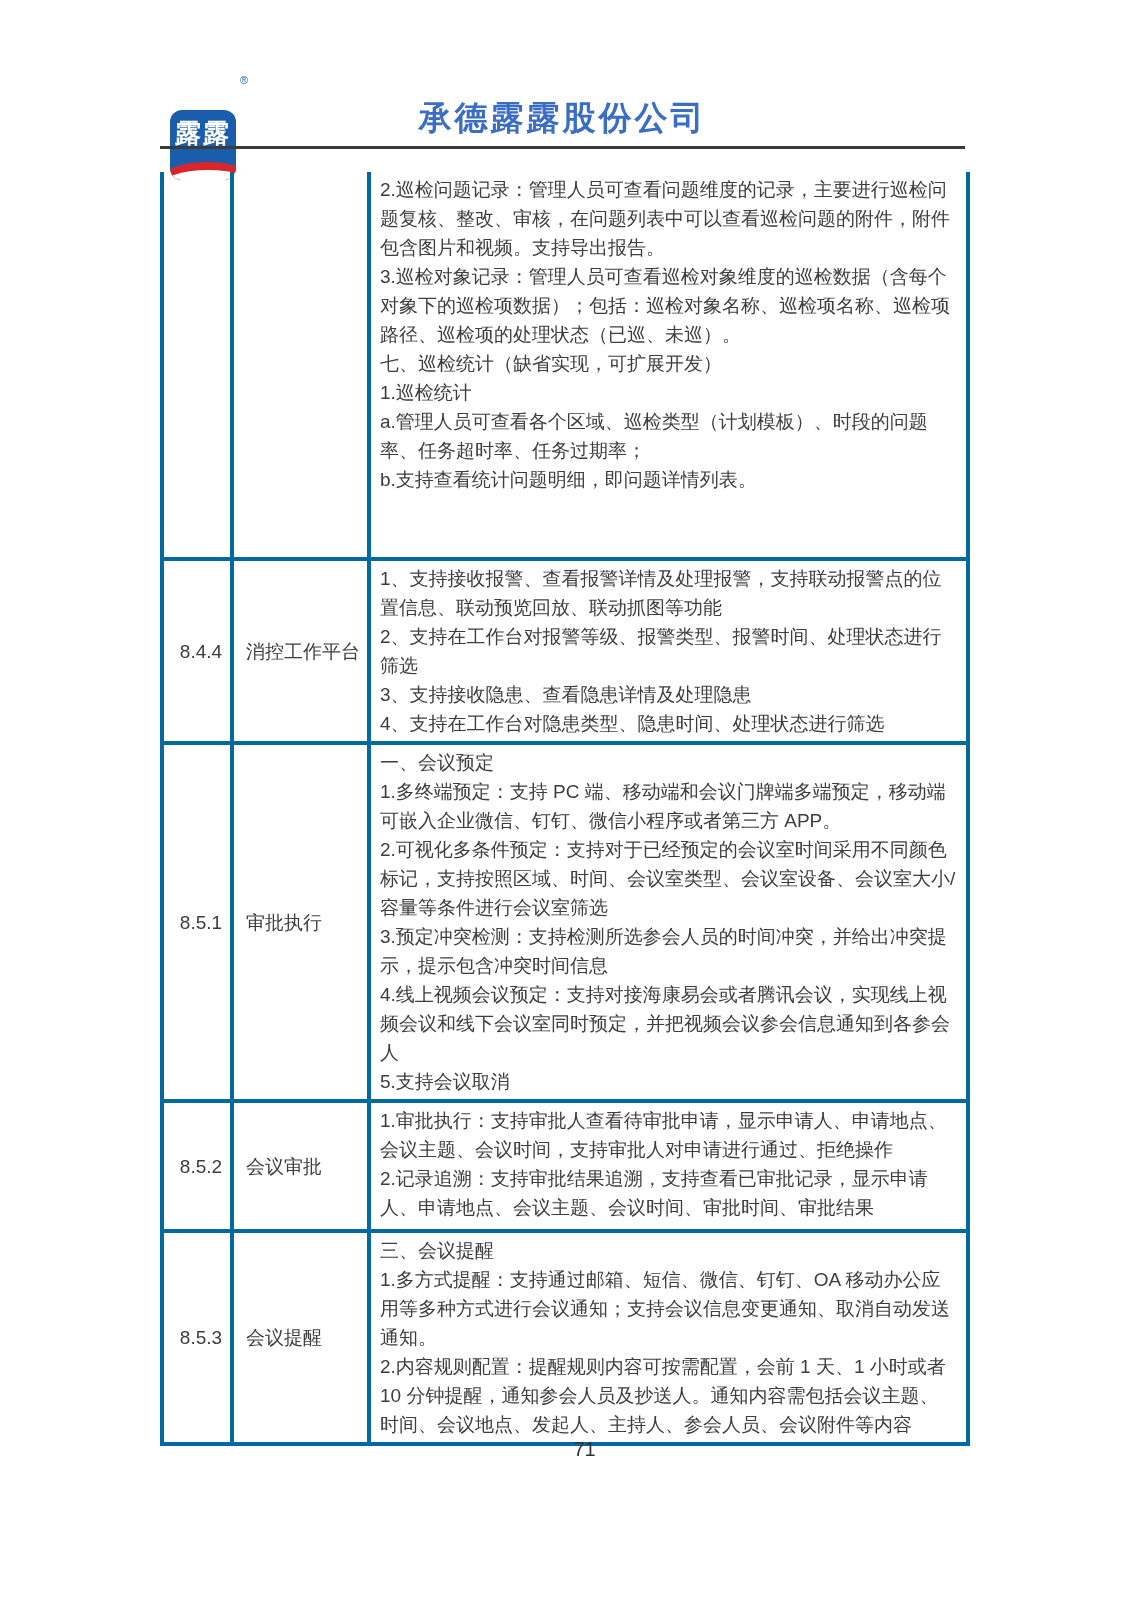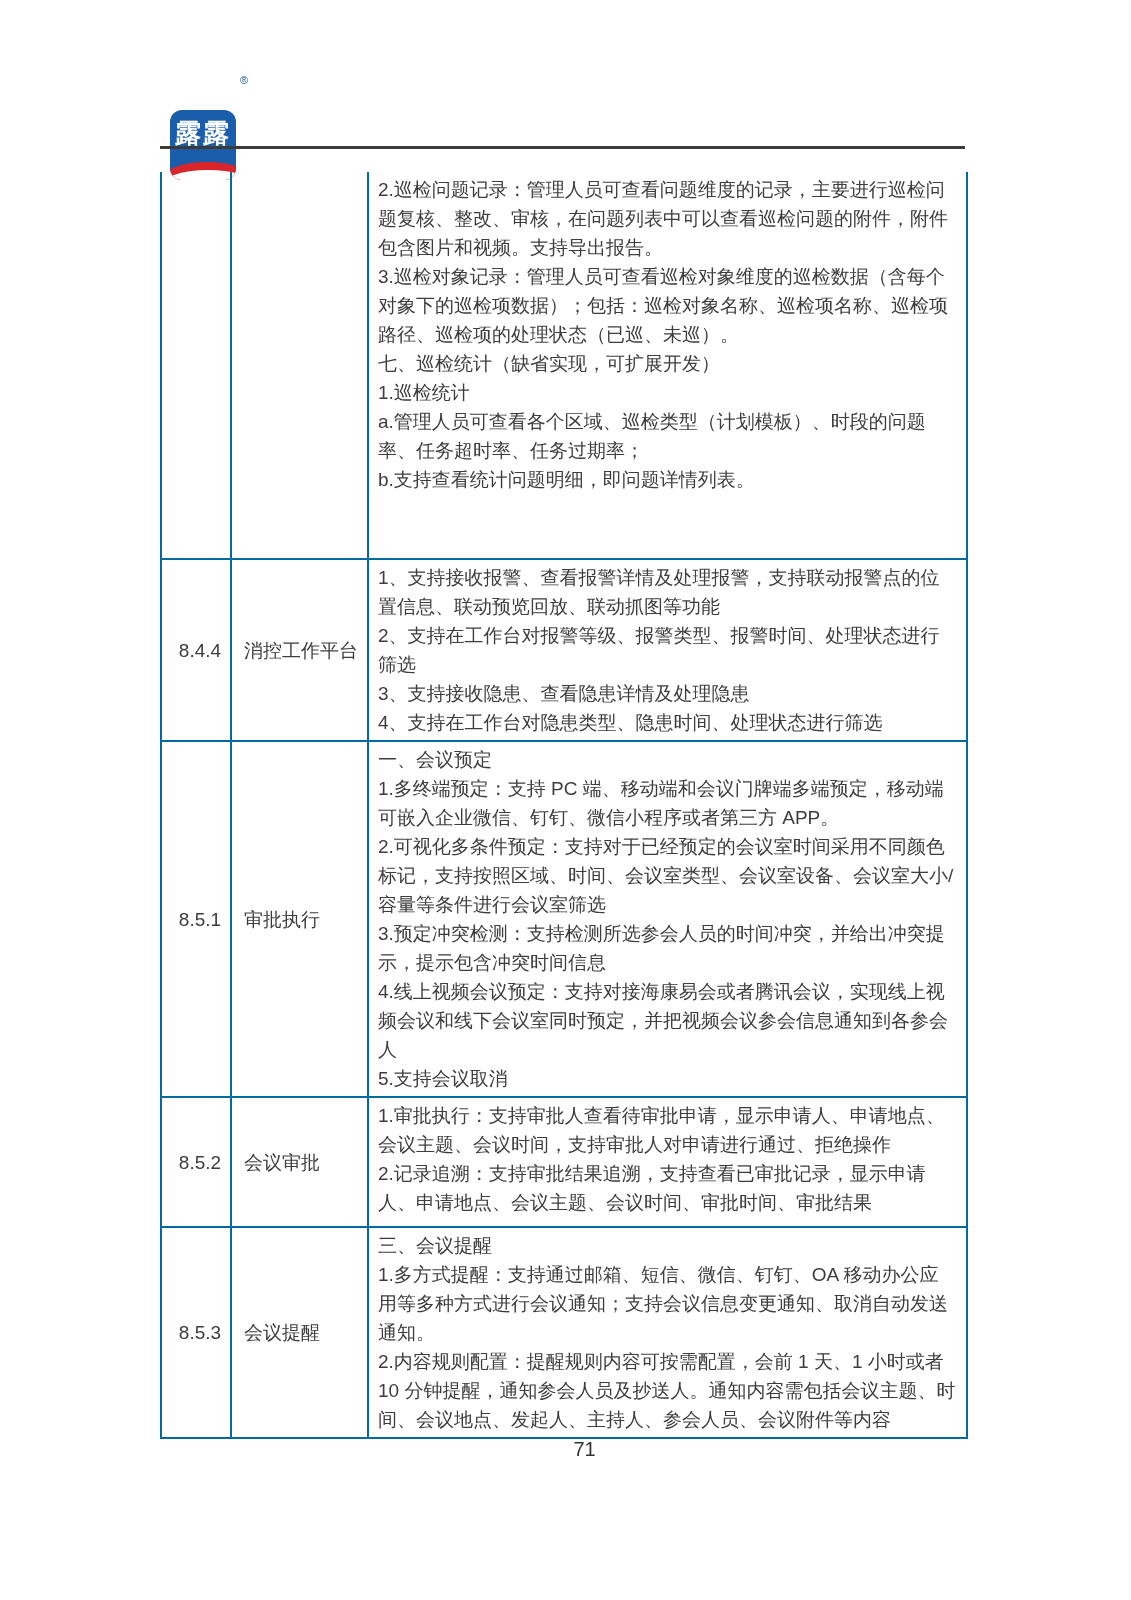--- a/index.html
+++ b/index.html
@@ -53,21 +53,21 @@
   }
 
   
   .spec-table {
     position: absolute; left: 160px; top: 172px;
     width: 806px;
     border-collapse: collapse;
     table-layout: fixed;
   }
   .spec-table td {
-    border: 2px solid #0369a1;
+    border: 4px solid #0369a1;
     font-size: 19px;
     line-height: 29px;
     color: #3d3d3d;
     vertical-align: middle;
   }
   .spec-table tr.first-row td { border-top: none; }
   .col-id   { width: 70px; }
   .col-name { width: 137px; }
   .col-desc { width: 599px; }
   td.cell-id   { text-align: center; padding-left: 8px; }
@@ -93,20 +93,21 @@
 </head>
 <body>
 
 <div class="header">
   <div class="logo">
     <div class="logo-text">露露</div>
     <div class="swoosh-red"></div>
     <div class="swoosh-white"></div>
   </div>
   <div class="reg-mark">®</div>
+  <div class="page-title">承德露露股份公司</div>
   <div class="header-rule"></div>
 </div>
 
 <table class="spec-table">
   <colgroup>
     <col class="col-id">
       <col class="col-name">
       <col class="col-desc">
   </colgroup>
   <tbody>

